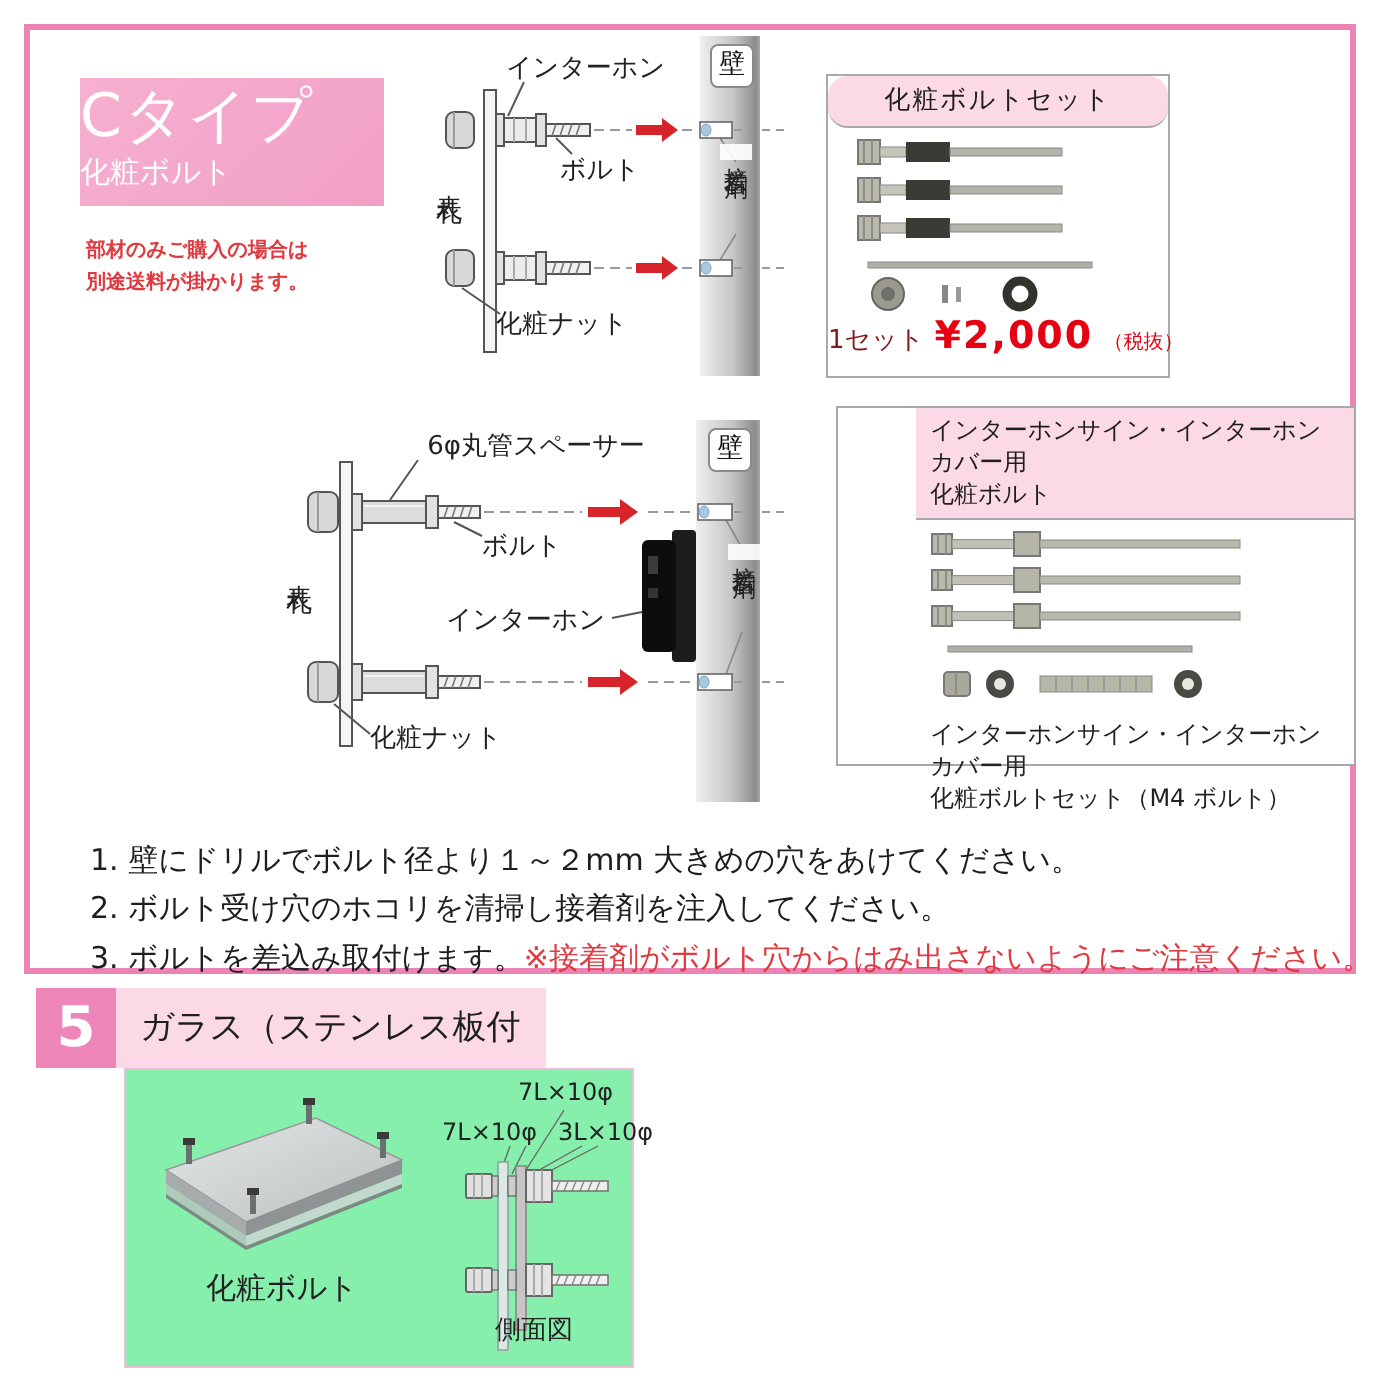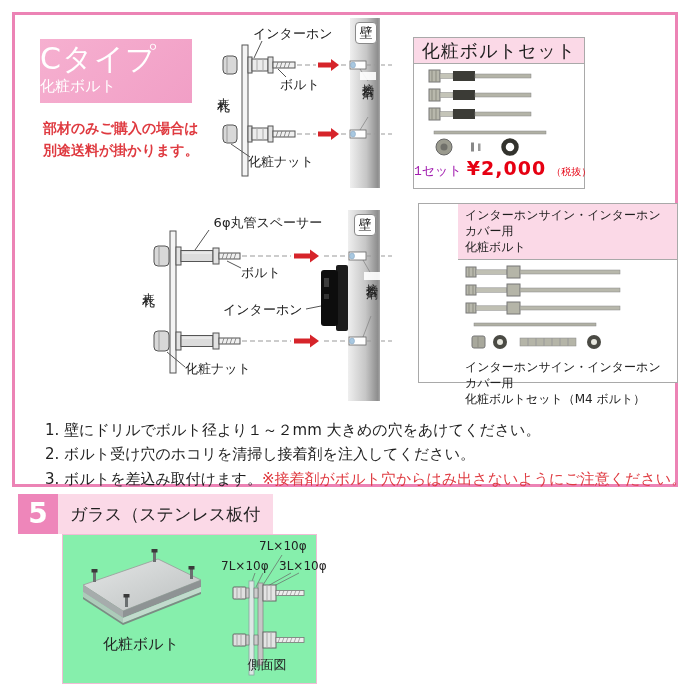--- a/index.html
+++ b/index.html
@@ -6,35 +6,35 @@
   #canvas{position:relative;width:700px;height:700px;background:#fff;overflow:hidden;
           font-family:"DejaVu Sans",sans-serif;color:#1e1e1e;}
   .abs{position:absolute;}
   
   .main-panel{left:12px;top:12px;width:660px;height:469px;border:3px solid #ec83b5;background:#fff;}
   
   .c-badge{left:25px;top:24px;width:152px;height:64px;background:linear-gradient(135deg,#f6b0d0,#f19fc6);
            text-align:left;color:#fff;}
   .c-badge .t1{font-size:30px;line-height:36px;margin-top:2px;letter-spacing:1px;}
   .c-badge .t2{font-size:15px;line-height:18px;}
-  .ship-note{left:28px;top:103px;width:220px;font-size:14px;line-height:1.55;color:#df3a40;font-weight:bold;}
+  .ship-note{left:28px;top:103px;width:220px;font-size:10px;line-height:1.55;color:#df3a40;font-weight:bold;}
   
   .dlabel{position:absolute;font-size:13px;color:#222;white-space:nowrap;}
   .vlabel{position:absolute;font-size:13px;color:#222;writing-mode:vertical-rl;text-orientation:upright;
           letter-spacing:2px;line-height:14px;}
   .wall-chip{position:absolute;width:20px;height:20px;background:#fff;border:1px solid #8a8a8a;border-radius:4px;
              font-size:13px;line-height:20px;text-align:center;color:#111;}
   .whitebg{background:rgba(255,255,255,.9);padding:1px 1px;}
   
   .pbox{border:1px solid #a9a9a9;background:#fff;}
   .pbox .phead{background:#fbd9e7;border-bottom:1px solid #a9a9a9;color:#1e1e1e;}
   .pbox-top{left:398px;top:22px;width:170px;height:150px;}
-  .pbox-top .phead{height:25px;line-height:25px;text-align:center;font-size:18px;letter-spacing:1px;}
+  .pbox-top .phead{height:25px;line-height:25px;text-align:center;font-size:13px;letter-spacing:1px;border-radius:10px;}
   .price-row{text-align:center;margin-top:1px;white-space:nowrap;}
-  .price-prefix{font-size:13px;color:#a21caf;font-family:Liberation Mono, monospace;}
+  .price-prefix{font-size:13px;color:#7f1d1d;}
   .price-main{font-size:19px;color:#e60012;font-weight:bold;letter-spacing:1px;}
   .price-tax{font-size:10px;color:#e60012;}
   .pbox-mid{left:403px;top:188px;width:219px;height:178px;padding-left:39px;}
   .pbox-mid .phead{padding:3px 7px;font-size:12px;line-height:1.35;}
   .pbox-mid .pcap{padding:1px 7px;font-size:12px;line-height:1.35;color:#222;}
   
   .instructions{left:30px;top:403px;width:640px;font-size:15px;line-height:1.62;color:#1e1e1e;white-space:nowrap;}
   .red{color:#df3a40;}
   
   .sec5-num{left:18px;top:494px;width:40px;height:40px;background:#ee86ba;color:#fff;

